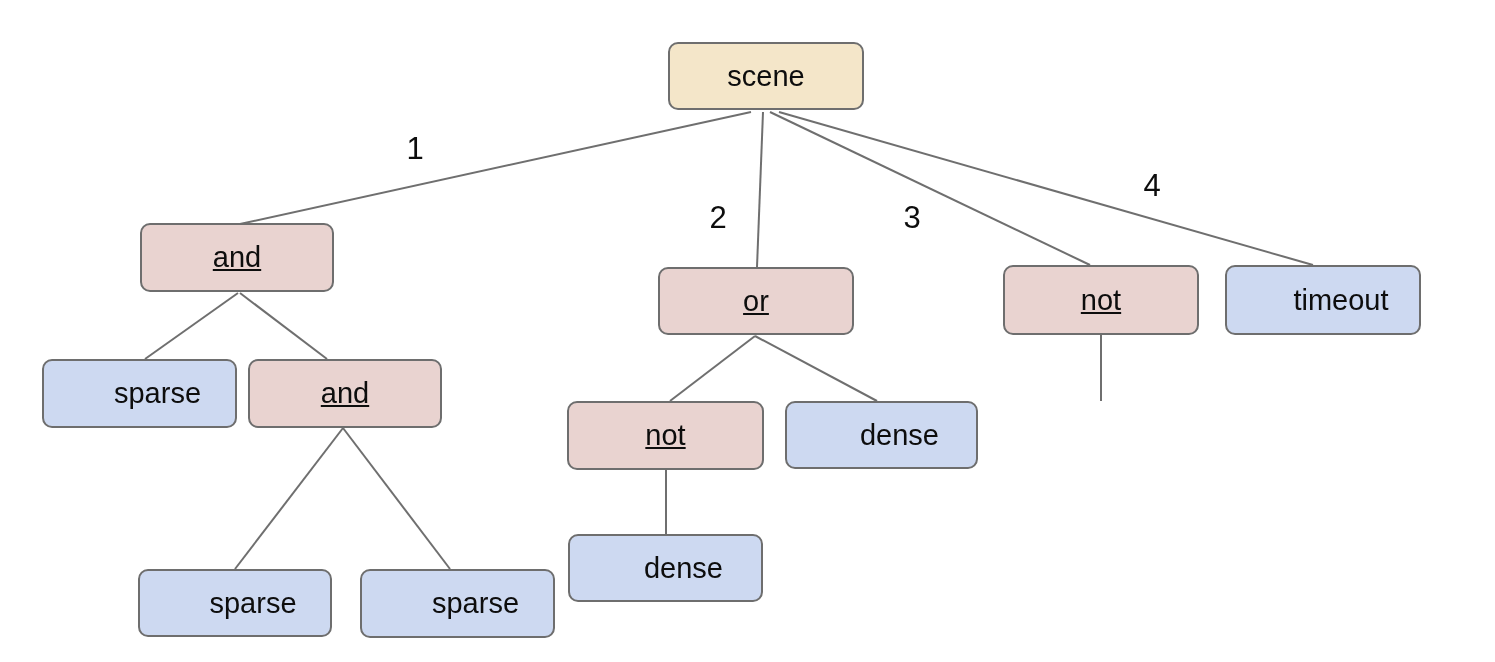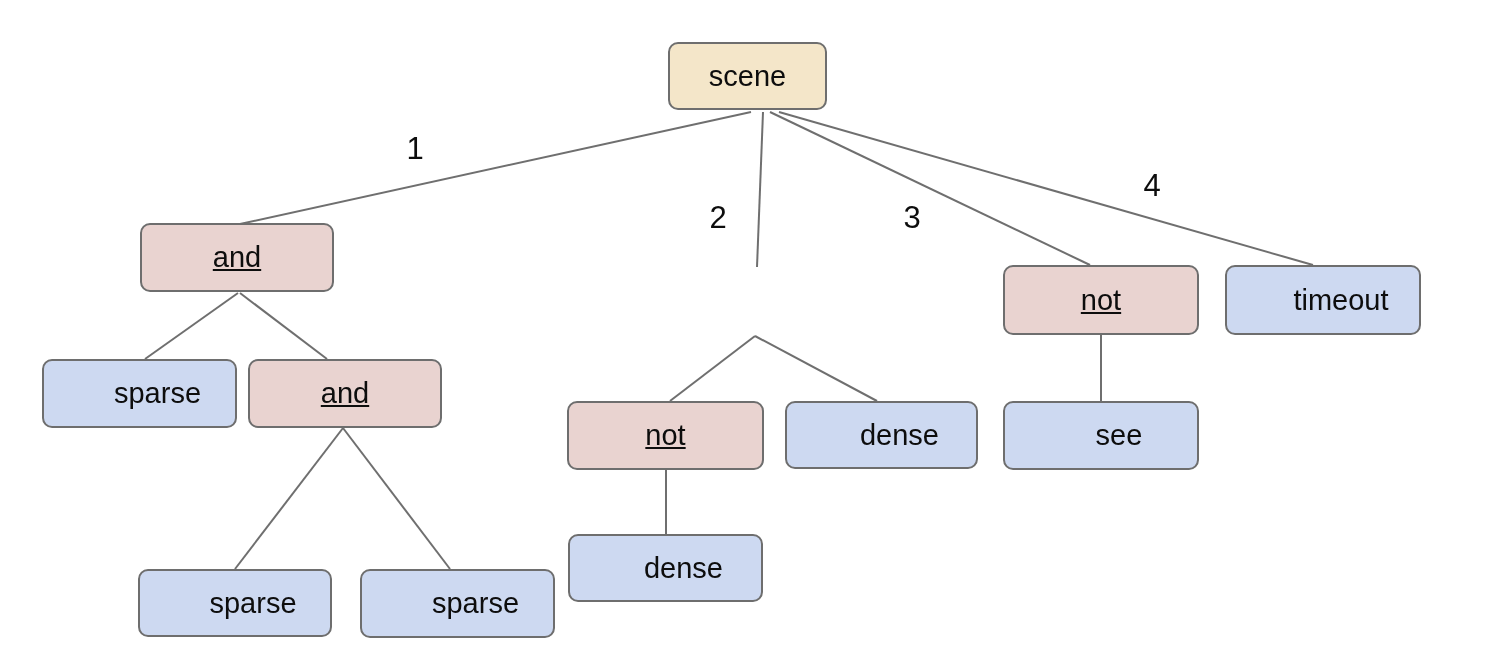--- a/index.html
+++ b/index.html
@@ -55,25 +55,25 @@
       <line x1="343" y1="428" x2="450" y2="569" stroke="#6f6f6f" stroke-width="2"></line>
       <line x1="755" y1="336" x2="670" y2="401" stroke="#6f6f6f" stroke-width="2"></line>
       <line x1="755" y1="336" x2="877" y2="401" stroke="#6f6f6f" stroke-width="2"></line>
       <line x1="666" y1="470" x2="666" y2="534" stroke="#6f6f6f" stroke-width="2"></line>
       <line x1="1101" y1="335" x2="1101" y2="401" stroke="#6f6f6f" stroke-width="2"></line>
     </svg>
 <div class="edge-label" style="left: 415px; top: 148px; color: rgb(13, 13, 13);">1</div>
     <div class="edge-label" style="left: 718px; top: 217px; color: rgb(13, 13, 13);">2</div>
     <div class="edge-label" style="left: 912px; top: 217px; color: rgb(13, 13, 13);">3</div>
     <div class="edge-label" style="left: 1152px; top: 185px; color: rgb(13, 13, 13);">4</div>
-    <div class="node root" style="left: 668px; top: 42px; width: 159px; height: 68px; border-color: rgb(110, 110, 110); color: rgb(13, 13, 13);">scene</div>
+    <div class="node root" style="left: 668px; top: 42px; width: 196px; height: 68px; border-color: rgb(110, 110, 110); color: rgb(13, 13, 13);">scene</div>
     <div class="node operator" style="left: 140px; top: 223px; width: 194px; height: 69px; border-color: rgb(110, 110, 110); color: rgb(13, 13, 13);">and</div>
+    <div class="node operator" style="left: 658px; top: 267px; width: 196px; height: 68px; border-color: rgb(110, 110, 110); color: rgb(13, 13, 13);">or</div>
     <div class="node operator" style="left: 1003px; top: 265px; width: 196px; height: 70px; border-color: rgb(110, 110, 110); color: rgb(13, 13, 13);">not</div>
     <div class="node leaf" style="left: 1225px; top: 265px; width: 196px; height: 70px; border-color: rgb(110, 110, 110); color: rgb(13, 13, 13);">timeout</div>
     <div class="node leaf" style="left: 42px; top: 359px; width: 195px; height: 69px; border-color: rgb(110, 110, 110); color: rgb(13, 13, 13);">sparse</div>
     <div class="node operator" style="left: 248px; top: 359px; width: 194px; height: 69px; border-color: rgb(110, 110, 110); color: rgb(13, 13, 13);">and</div>
     <div class="node operator" style="left: 567px; top: 401px; width: 197px; height: 69px; border-color: rgb(110, 110, 110); color: rgb(13, 13, 13);">not</div>
     <div class="node leaf" style="left: 785px; top: 401px; width: 193px; height: 68px; border-color: rgb(110, 110, 110); color: rgb(13, 13, 13);">dense</div>
-    <div class="node leaf" style="left: 1003px; top: 401px; width: 196px; height: 69px; border-color: rgb(110, 110, 110); color: rgb(13, 13, 13);">see</div>
     <div class="node leaf" style="left: 138px; top: 569px; width: 194px; height: 68px; border-color: rgb(110, 110, 110); color: rgb(13, 13, 13);">sparse</div>
     <div class="node leaf" style="left: 360px; top: 569px; width: 195px; height: 69px; border-color: rgb(110, 110, 110); color: rgb(13, 13, 13);">sparse</div>
     <div class="node leaf" style="left: 568px; top: 534px; width: 195px; height: 68px; border-color: rgb(110, 110, 110); color: rgb(13, 13, 13);">dense</div>
   </div>
 
 </body></html>

